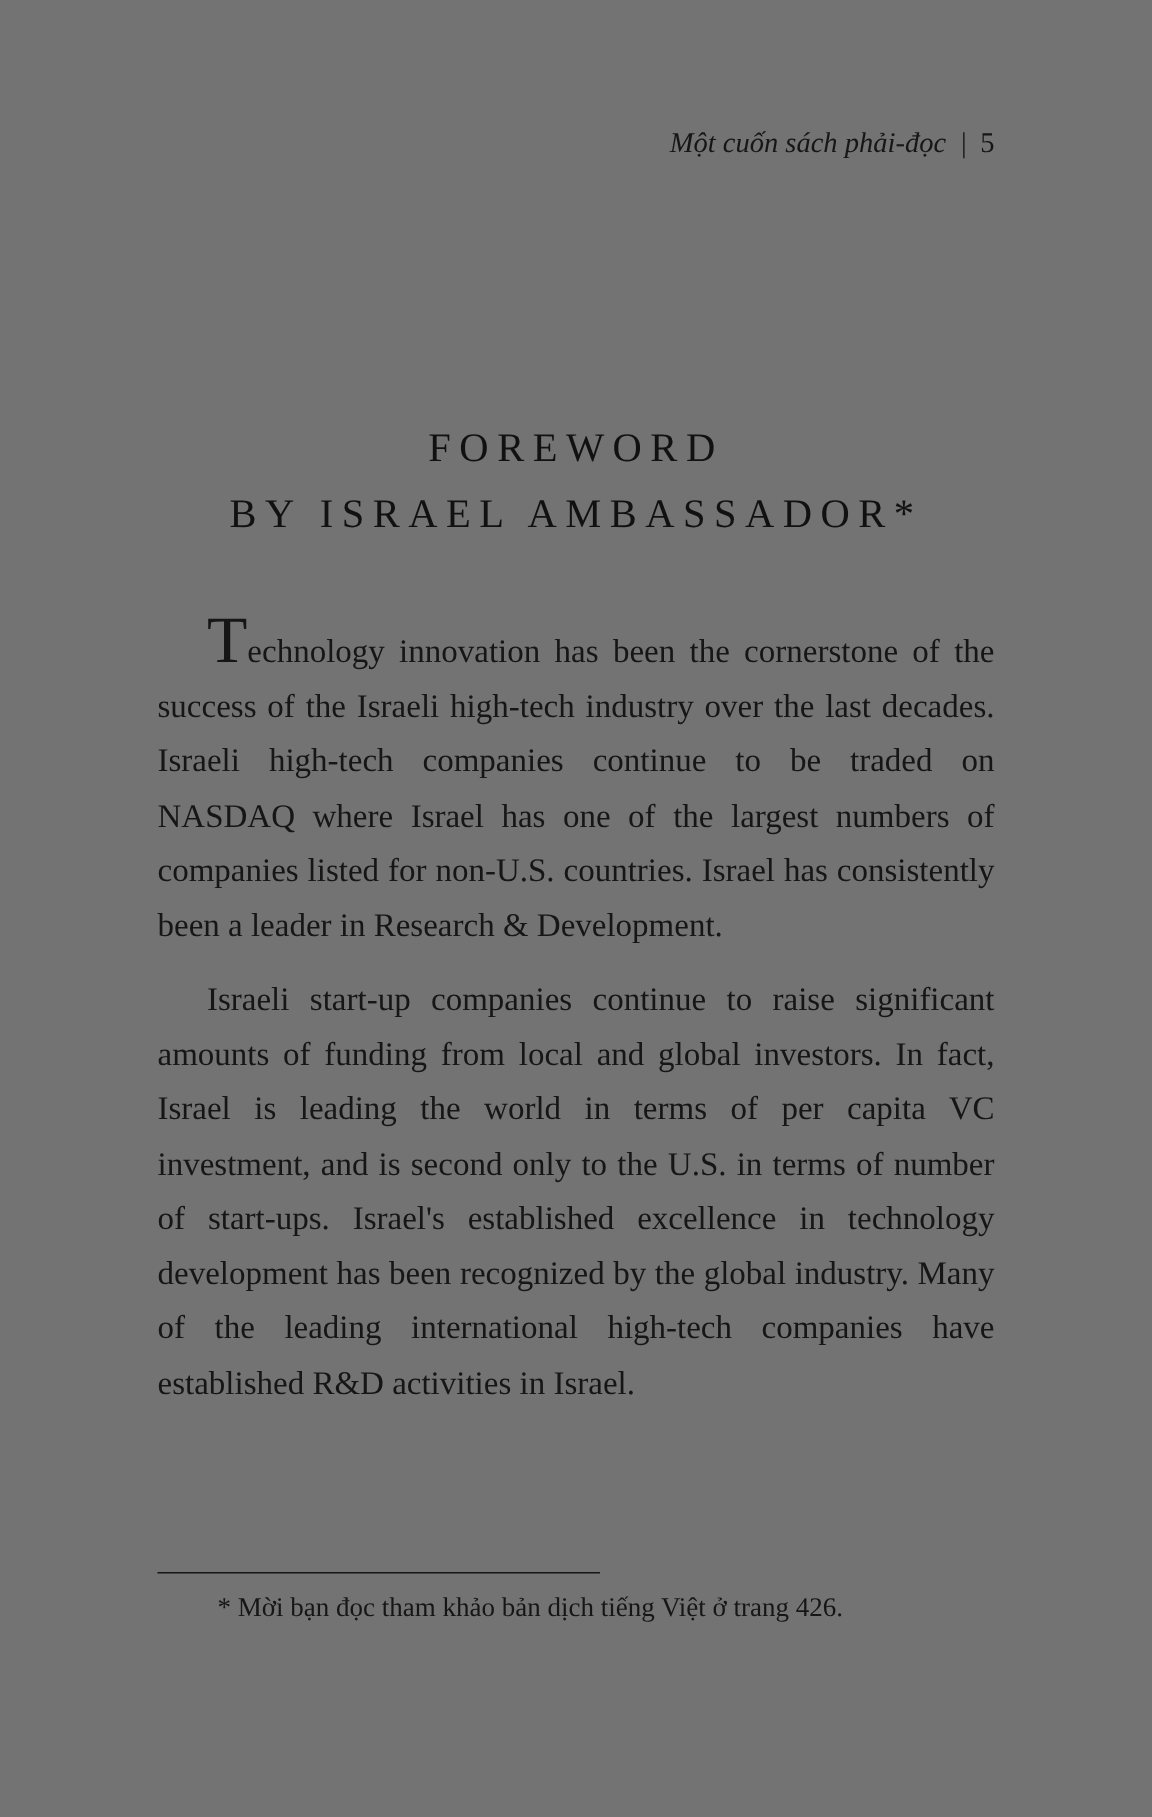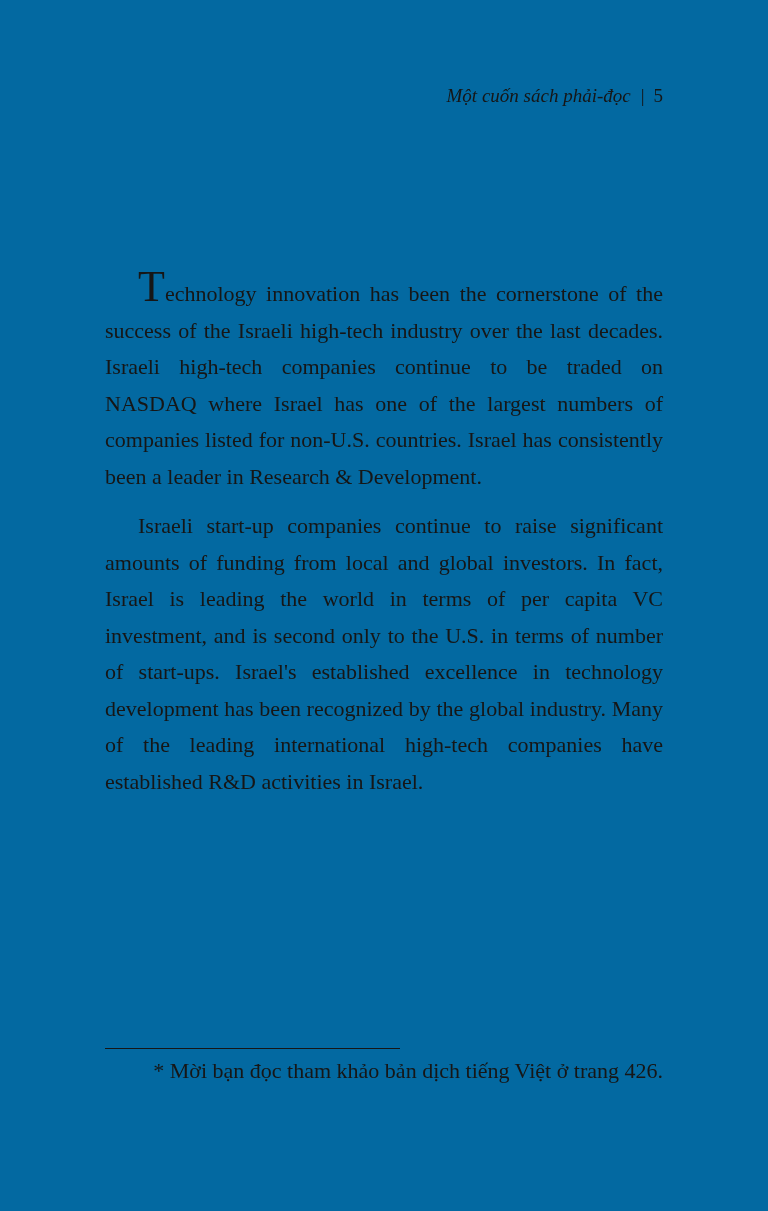--- a/index.html
+++ b/index.html
@@ -5,21 +5,21 @@
   html, body {
     margin: 0;
     padding: 0;
     background: #ffffff;
   }
   .page {
     position: relative;
     width: 768px;
     height: 1211px;
     margin: 0 auto;
-    background: #0369a1;
+    background: #737373;
     color: #161616;
     font-family: "Liberation Serif", "DejaVu Serif", serif;
     box-sizing: border-box;
     padding: 84px 105px 0 105px;
     overflow: hidden;
   }
   
   .running-header {
     text-align: right;
     font-size: 19px;
@@ -76,36 +76,38 @@
     top: 1048px;
   }
   .footnote-rule {
     width: 295px;
     height: 0;
     border: none;
     border-top: 1.5px solid #161616;
     margin: 0 0 10px 0;
   }
   .footnote-text {
-    font-size: 22px;
+    font-size: 18px;
     line-height: 24px;
-    text-align: right;
+    text-align: left;
     margin-left: 40px;
   }
 </style>
 </head>
 <body>
 
 <div class="page">
 
   <div class="running-header">
     <span class="running-title">Một cuốn sách phải-đọc</span><span class="header-sep">|</span><span class="page-number">5</span>
   </div>
 
   <h1 class="chapter-title">
+    <span class="title-line">FOREWORD</span>
+    <span class="title-line">BY ISRAEL AMBASSADOR*</span>
   </h1>
 
   <div class="body-text">
     <p><span class="initial-cap">T</span><span>echnology innovation has been the cornerstone of the success of the Israeli high-tech industry over the last decades. Israeli high-tech companies continue to be traded on NASDAQ where Israel has one of the largest numbers of companies listed for non-U.S. countries. Israel has consistently been a leader in Research &amp; Development.</span></p>
     <p>Israeli start-up companies continue to raise significant amounts of funding from local and global investors. In fact, Israel is leading the world in terms of per capita VC investment, and is second only to the U.S. in terms of number of start-ups. Israel's established excellence in technology development has been recognized by the global industry. Many of the leading international high-tech companies have established R&amp;D activities in Israel.</p>
   </div>
 
   <div class="footnote">
     <hr class="footnote-rule">
     <div class="footnote-text">* Mời bạn đọc tham khảo bản dịch tiếng Việt ở trang 426.</div>

